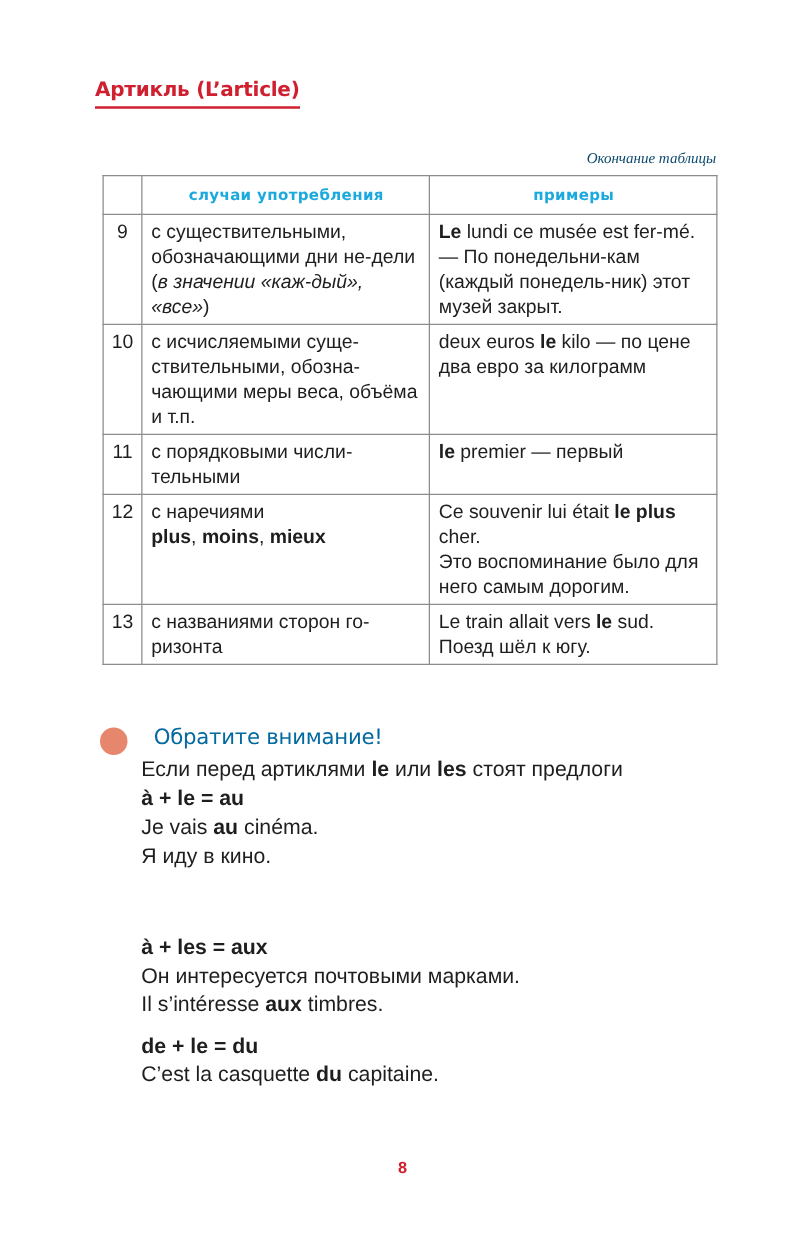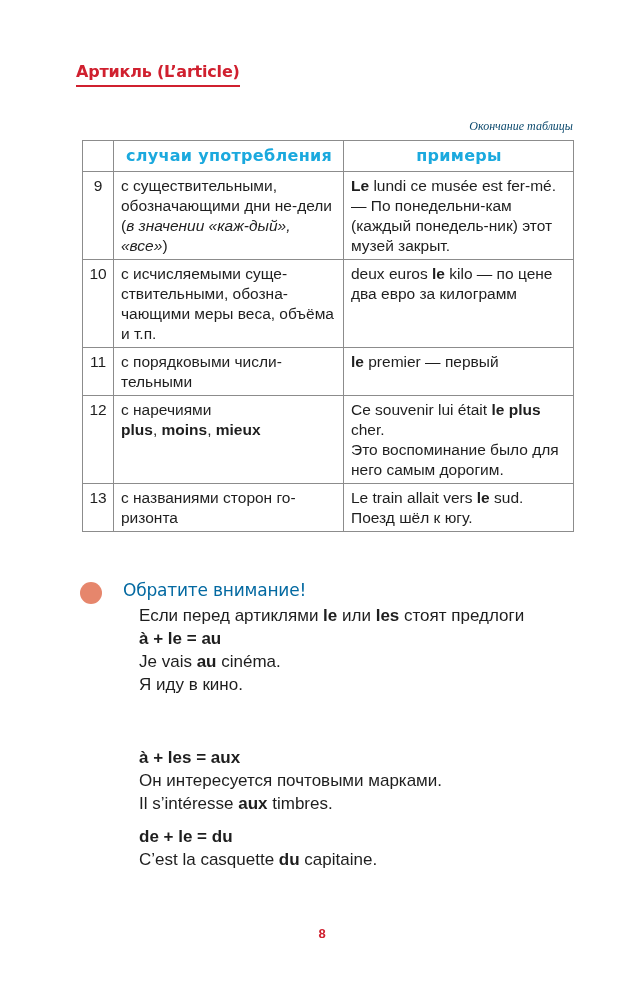--- a/index.html
+++ b/index.html
@@ -19,40 +19,40 @@
       font-family: "Liberation Serif", serif; font-style: italic; font-size: 12px; color: #0c4a6e;
     }
     table.usage {
       position: absolute; left: 82px; top: 140px; width: 492px;
       border-collapse: collapse; font-size: 15.5px; line-height: 20px;
     }
     table.usage td, table.usage th {
       border: 1px solid #8c8c8c; vertical-align: top; padding: 4px 6px 3px 7px;
     }
     table.usage th {
-      color: #1ba9de; font-weight: bold; font-size: 16px; height: 22px; padding-top: 5px;
+      color: #1ba9de; font-weight: bold; font-size: 12px; height: 22px; padding-top: 5px;
       font-family: "DejaVu Sans", sans-serif; letter-spacing: 0.3px;
     }
     .col-num { width: 22px; text-align: center; padding-left: 4px !important; padding-right: 4px !important; }
     .col-case { width: 216px; }
     table.usage b { font-weight: bold; }
     table.usage i { font-style: italic; text-align: right; }
     .note {
       position: absolute; left: 80px; top: 580px; width: 500px;
     }
     .note-dot {
       position: absolute; left: 0; top: 2px; width: 22px; height: 22px; border-radius: 50%;
       background: #e6866c;
     }
     .note-title {
       position: absolute; left: 43px; top: 0; font-size: 17px; font-weight: normal; color: #0369a1;
       font-family: "DejaVu Sans", sans-serif; letter-spacing: -0.2px;
     }
     .note-body {
-      position: absolute; left: 59px; top: 24px; width: 470px; font-size: 17px; line-height: 23px;
+      position: absolute; left: 33px; top: 24px; width: 470px; font-size: 17px; line-height: 23px;
     }
     .line { white-space: nowrap; }
     .gap { height: 50px; }
     .gap-small { height: 10px; }
     .page-number {
       position: absolute; left: 0; width: 644px; top: 926px; text-align: center;
       font-weight: bold; font-size: 13px; color: #d0202f;
     }
   </style>
 </head>

